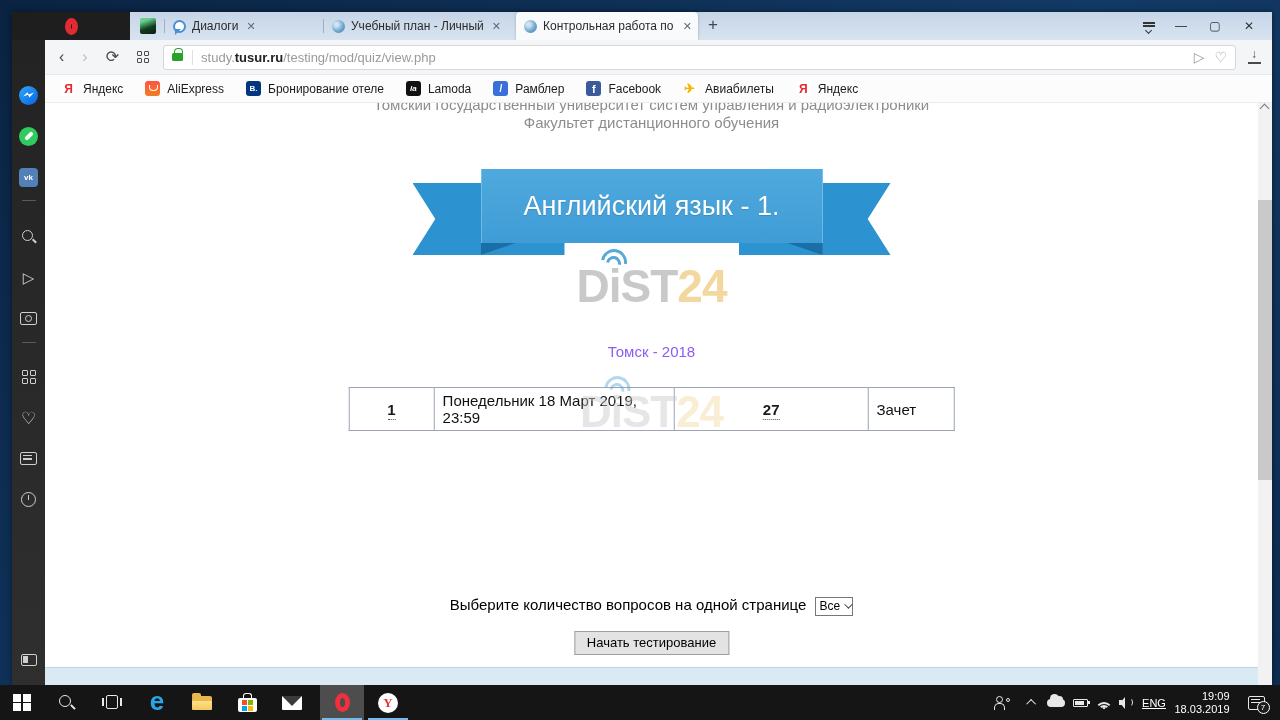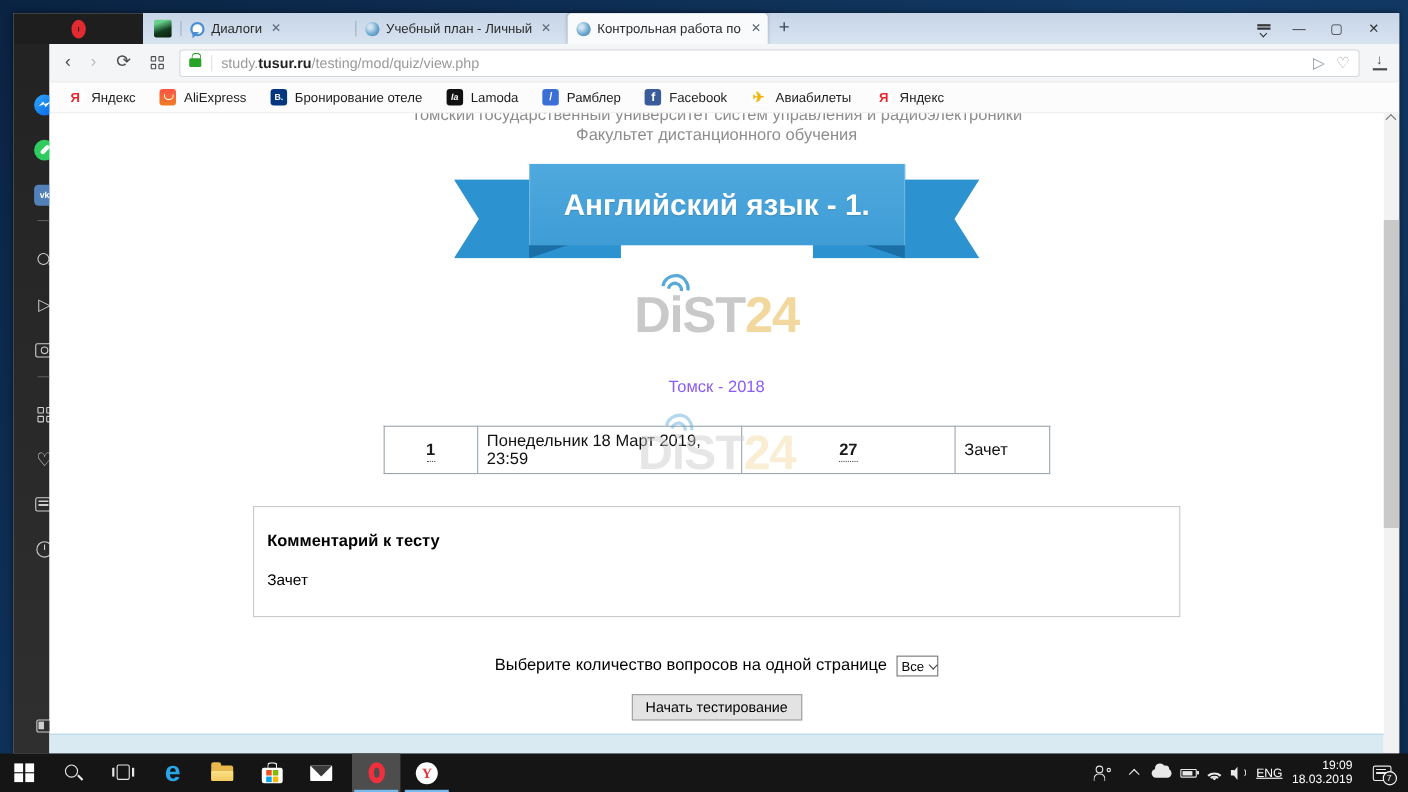--- a/index.html
+++ b/index.html
@@ -27,21 +27,21 @@
   .newtab { font-size:17px; color:#3c4858; padding:3px 10px 0 10px; }
   .wincontrols { margin-left:auto; display:flex; align-items:center; gap:0; padding-right:6px; }
   .wc { width:34px; text-align:center; color:#333; font-size:12px; line-height:28px; }
   .wc-tabmenu { position:relative; width:30px; height:28px; }
   .wc-tabmenu i { position:absolute; left:9px; width:12px; height:1.5px; background:#333; }
   .wc-tabmenu i:nth-child(1){top:10px;} .wc-tabmenu i:nth-child(2){top:13px;}
   .wc-tabmenu .v { position:absolute; left:12px; top:16px; width:5px; height:5px; border-right:1.5px solid #333; border-bottom:1.5px solid #333; transform:rotate(45deg); background:none; }
 
   
   .sidebar { position:absolute; left:0; top:28px; bottom:0; width:33px; background:linear-gradient(180deg,#232323,#2f2f2f); }
-  .sb { position:absolute; left:12px; width:33px; display:flex; justify-content:center; }
+  .sb { position:absolute; left:0; width:33px; display:flex; justify-content:center; }
   .sb-circle { width:19px; height:19px; border-radius:50%; position:relative; }
   .msgr { background:linear-gradient(135deg,#2ea8ff,#0763e0); }
   .msgr::after { content:""; position:absolute; left:4px; top:5px; width:11px; height:8px; background:#fff; clip-path:polygon(0 70%,40% 15%,52% 45%,100% 20%,58% 80%,46% 48%); }
   .wapp { background:#2fcb5f; }
   .wapp::after { content:""; position:absolute; left:5px; top:7px; width:10px; height:4px; background:#fff; border-radius:2px; transform:rotate(-45deg); }
   .vk { border-radius:4px; background:#5181b8; color:#fff; font-size:8px; font-weight:bold; display:flex; align-items:center; justify-content:center; }
   .sb-div { height:1px; width:14px; background:#5a5a5a; }
   .sb-search { width:16px; height:16px; position:relative; }
   .sb-search::before { content:""; position:absolute; left:1px; top:1px; width:9px; height:9px; border:1.7px solid #cfcfcf; border-radius:50%; }
   .sb-search::after { content:""; position:absolute; left:11px; top:11px; width:5px; height:1.7px; background:#cfcfcf; transform:rotate(45deg); }
@@ -87,21 +87,21 @@
   .ic-ram { background:#3a6fd8; font-size:10px; }
   .ic-fb { background:#3a5a99; font-size:11px; }
   .ic-avia { background:#fff; position:relative; }
   .ic-avia::after { content:"✈"; color:#f0b400; font-size:13px; position:absolute; left:1px; top:0px; }
 
   
   .content { position:absolute; left:0; top:63px; right:14px; bottom:0; background:#fff; overflow:hidden; }
   .pg-h1 { position:absolute; top:-7px; left:0; right:0; text-align:center; color:#8d8d8d; font-size:15px; }
   .pg-h2 { position:absolute; top:11px; left:0; right:0; text-align:center; color:#8d8d8d; font-size:15px; }
 
-  .ribbon { position:absolute; left:50%; transform:translateX(-50%); top:44px; width:478px; height:95px;font-weight:bold; }
+  .ribbon { position:absolute; left:50%; transform:translateX(-50%); top:64px; width:478px; height:95px; }
   .wing { position:absolute; top:16px; width:152px; height:72px; background:#2d93d0; }
   .wing.l { left:0; clip-path:polygon(0 0,100% 0,100% 100%,0 100%,15% 50%); }
   .wing.r { right:0; clip-path:polygon(0 0,100% 0,85% 50%,100% 100%,0 100%); }
   .fold { position:absolute; top:75px; width:38px; height:13px; background:#1a6fa6; z-index:1; }
   .fold.l { left:68px; clip-path:polygon(0 0,100% 0,0 100%); }
   .fold.r { right:68px; clip-path:polygon(0 0,100% 0,100% 100%); }
   .band { position:absolute; left:68px; right:68px; top:2px; height:74px; z-index:2; background:linear-gradient(180deg,#4fa9de,#3f9cd5); box-shadow:inset 1px 0 0 rgba(255,255,255,.25), inset -1px 0 0 rgba(255,255,255,.25); display:flex; align-items:center; justify-content:center; }
   .band span { color:#fff; font-size:27px; text-shadow:0 1px 1px rgba(0,0,0,.15); }
 
   .dist { position:absolute; left:50%; transform:translateX(-50%); top:160px; font-size:46px; font-weight:bold; letter-spacing:-1px; line-height:1; white-space:nowrap; }
@@ -374,24 +374,20 @@
           </table>
 
         <div class="dist watermark">
           <span class="arcs">
               <i></i>
               <i></i>
             </span>
           <span class="g">DiST</span><span class="y">24</span>
         </div>
 
-        <div class="comment">
-          <div class="t">Комментарий к тесту</div>
-          <div class="b">Зачет</div>
-        </div>
 
         <div class="selrow">
           <span>Выберите количество вопросов на одной странице</span>
           <span class="sel">
               <span>Все</span>
               <span class="chev"></span>
             </span>
         </div>
 
         <button class="startbtn">Начать тестирование</button>

